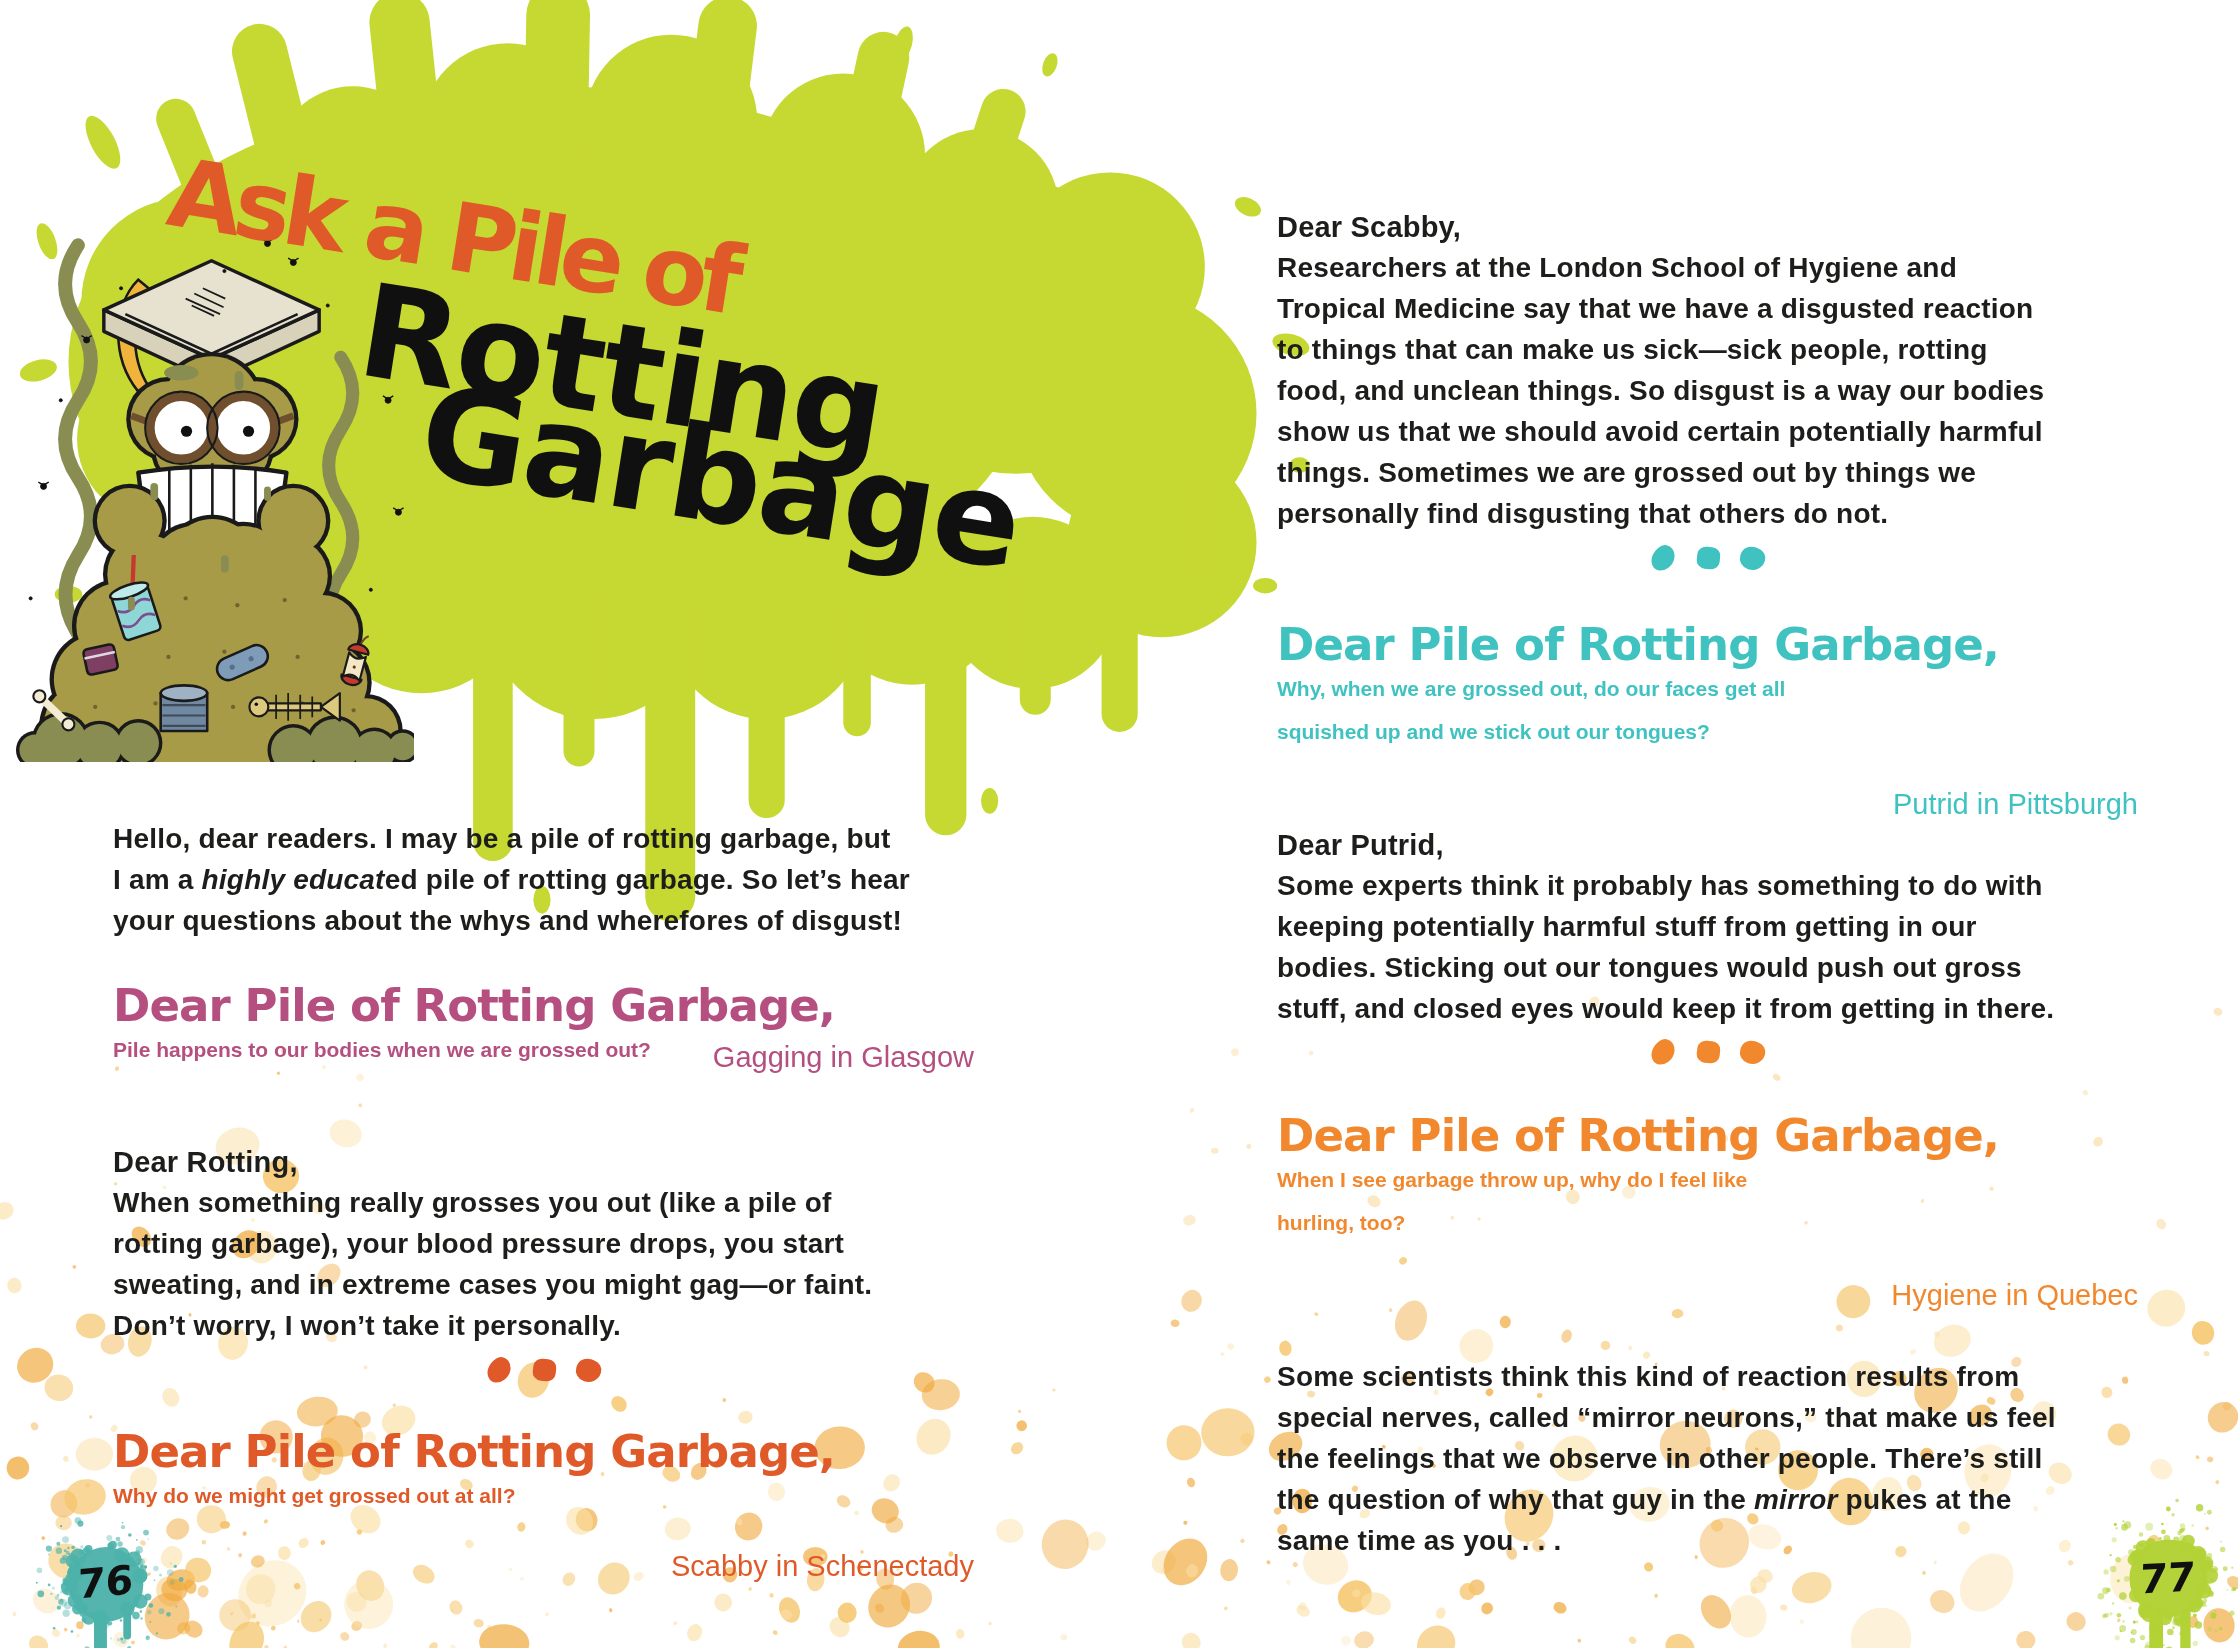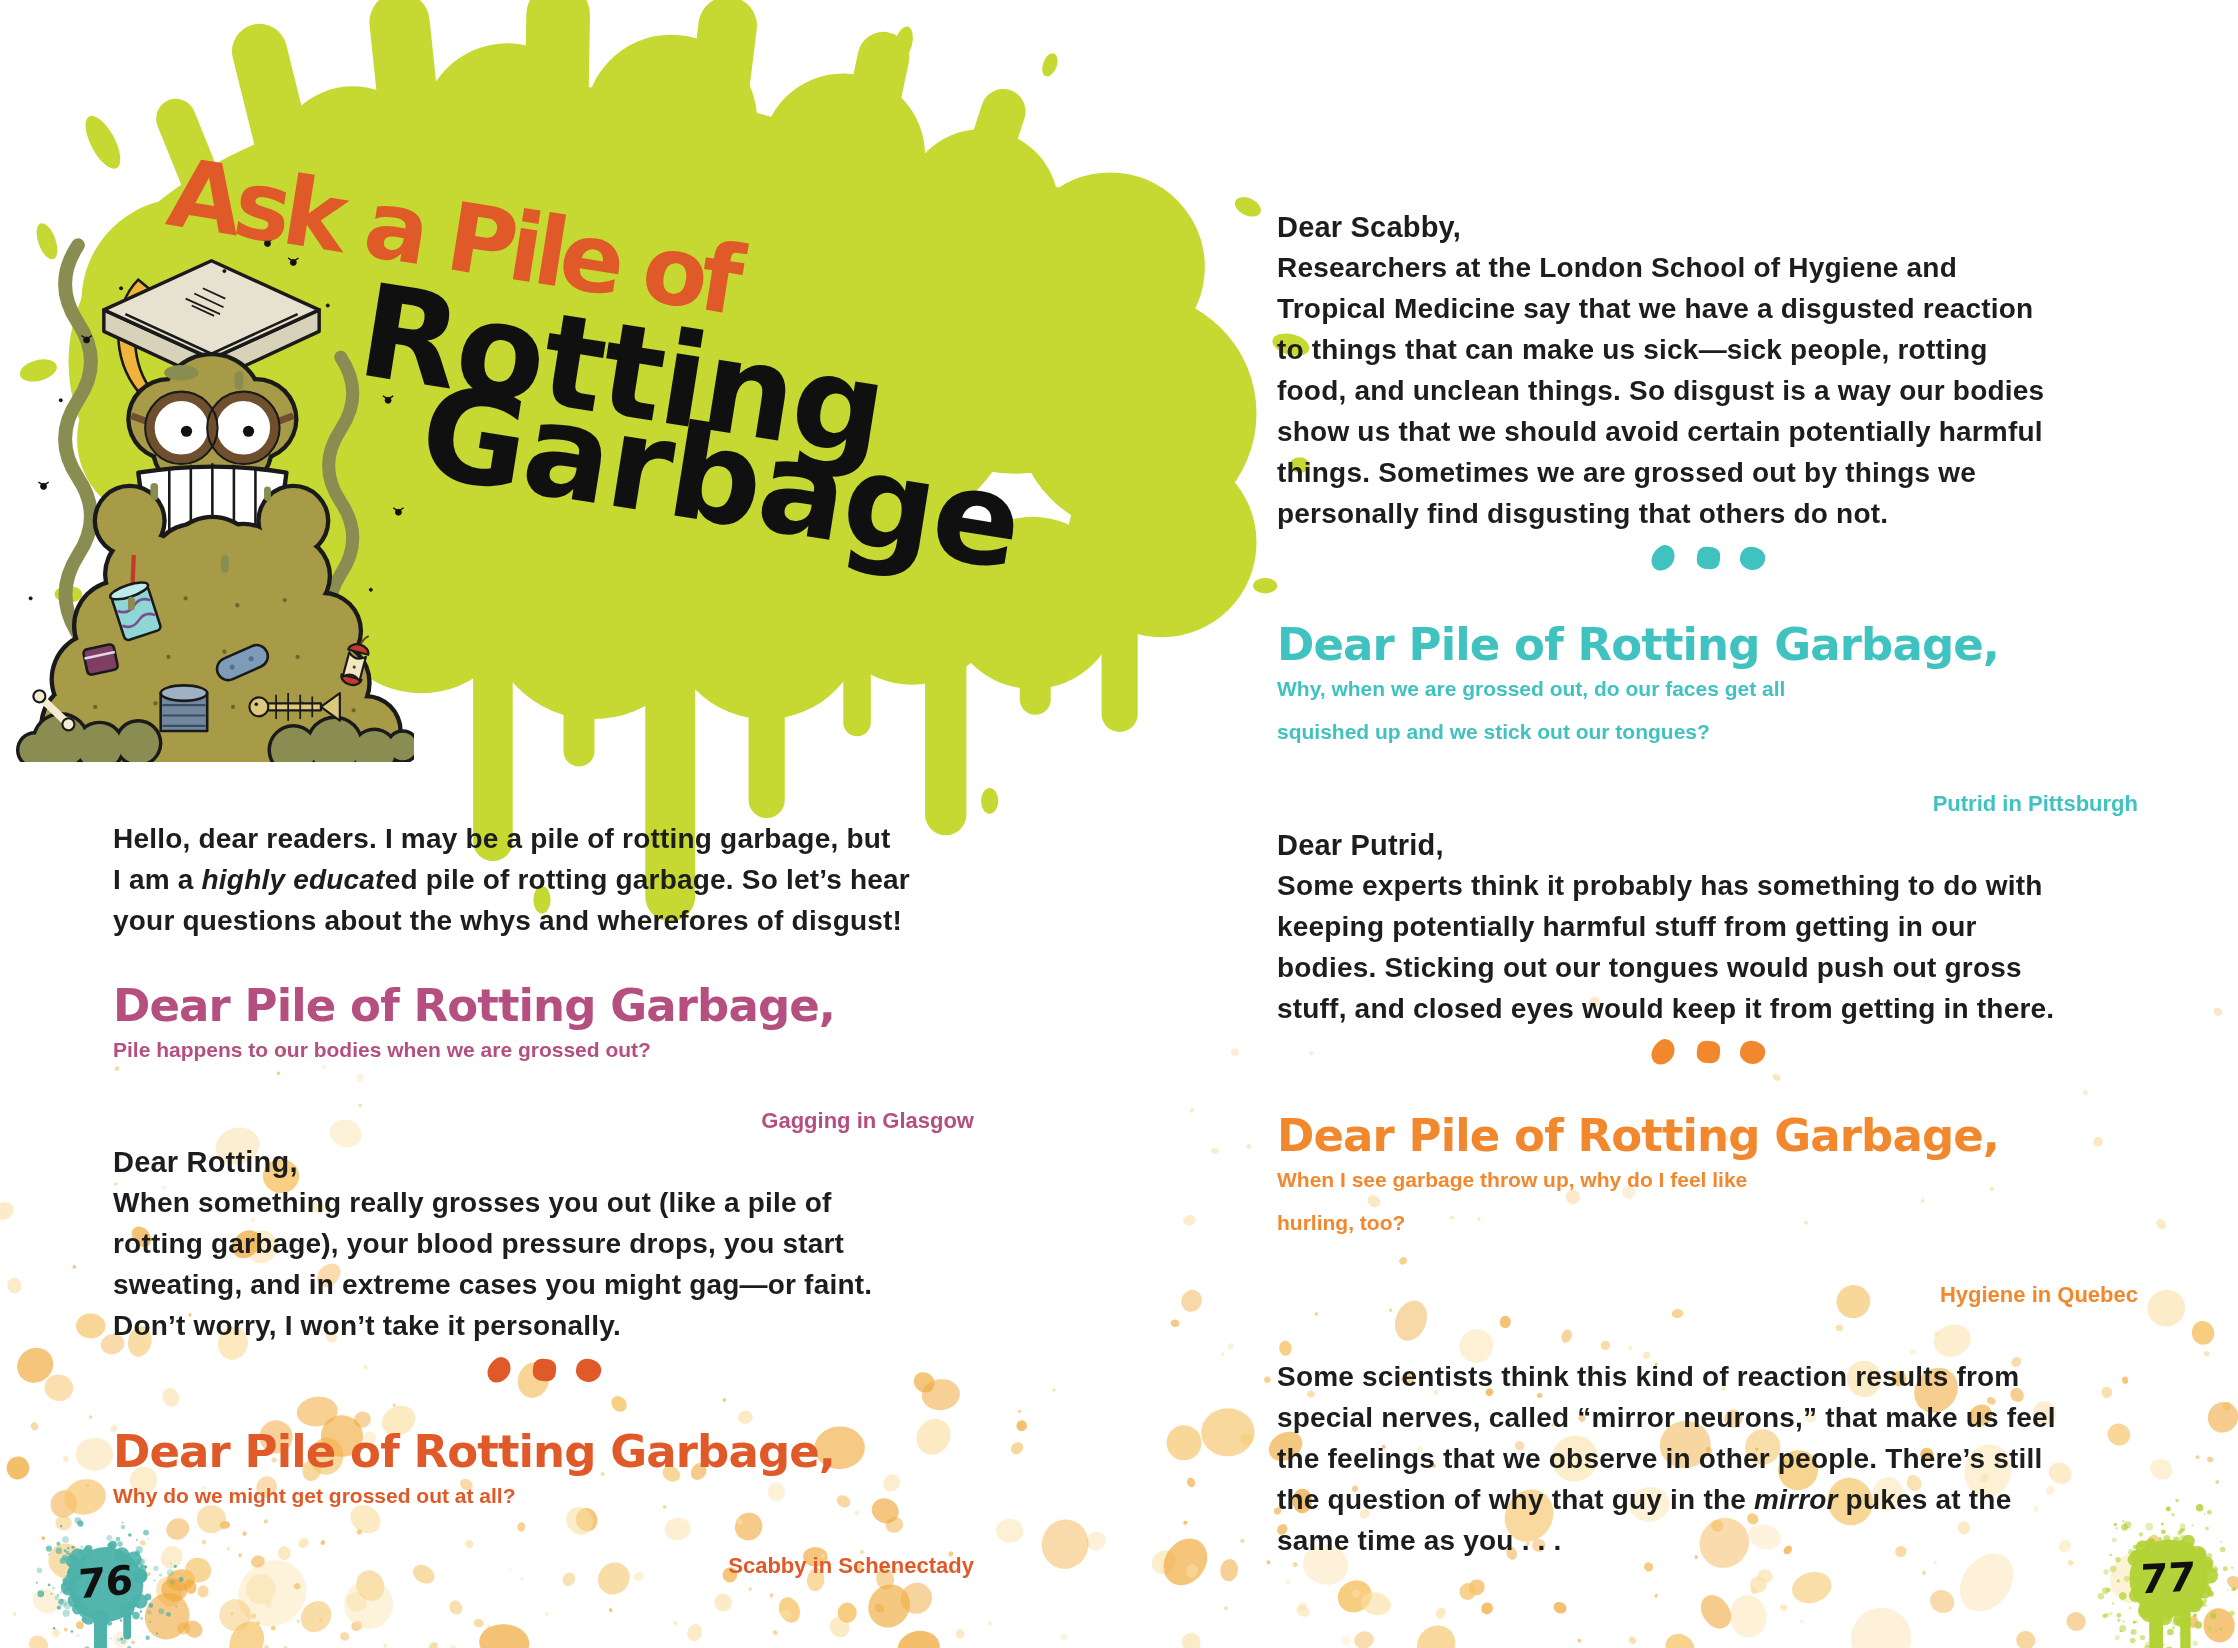--- a/index.html
+++ b/index.html
@@ -21,21 +21,21 @@
   .title .t1{position:absolute;left:0;top:0;font-size:95px;line-height:1;letter-spacing:-6.9px;color:var(--orange_deep);}
   .title .t2{position:absolute;left:211px;top:89px;font-size:129px;line-height:1;letter-spacing:-1.7px;color:#101010;}
   .title .t3{position:absolute;left:287px;top:179px;font-size:129px;line-height:1;letter-spacing:-1.7px;color:#101010;}
   .txt{position:absolute;width:861px;z-index:10;white-space:pre-line;}
   .page-left .txt{left:113px;}
   .page-right .txt{left:158px;}
   .body{font-size:28px;line-height:41px;font-weight:700;letter-spacing:0.2px;color:var(--ink);}
   .sal{font-size:29px;line-height:38px;font-weight:800;letter-spacing:0.2px;color:var(--ink);}
   .h{font-family:"DejaVu Sans",sans-serif;font-size:45px;line-height:48px;font-weight:700;letter-spacing:-0.9px;}
   .q{font-size:21px;line-height:43px;font-weight:700;letter-spacing:0;}
-  .sig{font-size:22px;line-height:34px;font-weight:700;text-align:right;margin-top:48px;}
+  .sig{font-size:29px;line-height:34px;font-weight:400;text-align:right;margin-top:48px;}
   .page-left .sig{padding-right:73px;}
   .page-right .sig{padding-right:69px;}
   .c-magenta{color:var(--magenta);} .c-orange{color:var(--orange_deep);}
   .c-orangeb{color:var(--orange_bright);} .c-teal{color:var(--teal);}
   .dots{position:absolute;width:861px;display:flex;justify-content:center;gap:20.7px;z-index:10;}
   .page-left .dots{left:113px;} .page-right .dots{left:158px;}
   .dots i{display:block;height:22.4px;background:currentColor;}
   .dots i:nth-child(1){width:26px;border-radius:65% 35% 55% 45%/60% 40% 60% 40%;transform:rotate(-35deg);}
   .dots i:nth-child(2){width:23px;height:21.5px;border-radius:38%;transform:rotate(6deg);}
   .dots i:nth-child(3){width:25px;height:23px;border-radius:50% 46% 58% 50%;transform:rotate(18deg);}
@@ -991,21 +991,21 @@
       <div class="t2">Rotting</div>
       <div class="t3">Garbage</div>
     </div>
 
     <p class="txt body" style="top:790px">Hello, dear readers. I may be a pile of rotting garbage, but
 I am a <em>highly educat</em>ed pile of rotting garbage. So let’s hear
 your questions about the whys and wherefores of disgust!</p>
 
     <h2 class="txt h c-magenta" style="top:945px">Dear Pile of Rotting Garbage,</h2>
     <p class="txt q c-magenta" style="top:1007px">Pile happens to our bodies when we are grossed out?</p>
-    <p class="txt sig c-magenta" style="top:1056px">Gagging in Glasgow</p>
+    <p class="txt sig c-magenta" style="top:992px">Gagging in Glasgow</p>
 
     <h3 class="txt sal" style="top:1114px">Dear Rotting,</h3>
     <p class="txt body" style="top:1154px">When something really grosses you out (like a pile of
 rotting garbage), your blood pressure drops, you start
 sweating, and in extreme cases you might gag—or faint.
 Don’t worry, I won’t take it personally.</p>
 
     <div class="dots c-orange" style="top:1359px">
         <i></i>
         <i></i>

